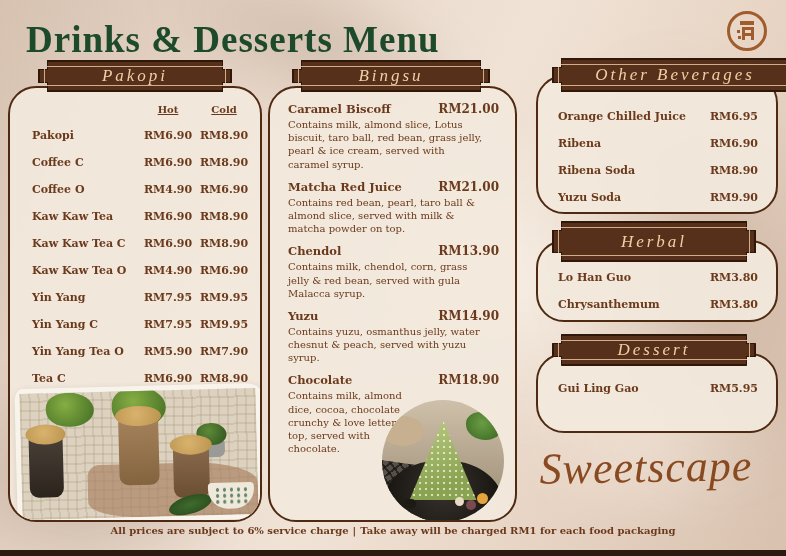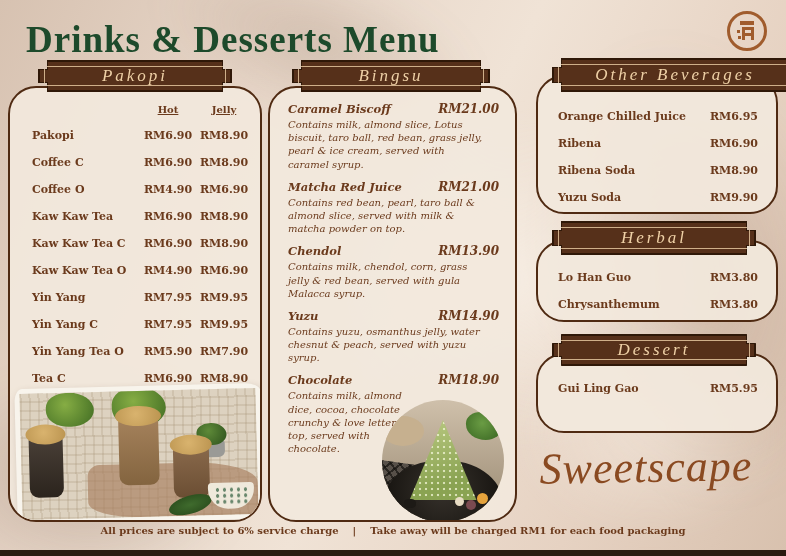--- a/index.html
+++ b/index.html
@@ -47,34 +47,34 @@
       8px 100%,8px calc(100% - 8px),0 calc(100% - 8px));
   }
   .plaque .line{position:absolute;inset:6px;border:1px solid rgba(238,208,166,.8);}
   .plaque .txt{
     position:relative;z-index:2;font-family:"Liberation Serif",serif;font-style:italic;
     font-size:17px;color:#eed0a6;letter-spacing:3px;white-space:nowrap;
   }
   .pl-pakopi{left:38px;top:60px;width:194px;height:32px;}
   .pl-bingsu{left:292px;top:60px;width:198px;height:32px;}
   .pl-other{left:552px;top:58px;width:246px;height:34px;}
-  .pl-herbal{left:552px;top:221px;width:204px;height:34px;}
+  .pl-herbal{left:552px;top:221px;width:204px;height:41px;}
   .pl-dessert{left:552px;top:334px;width:204px;height:32px;border-radius:10px;}
 
   
   .pakopi-table{position:absolute;left:22px;right:8px;top:8px;color:#6b3a1c;}
   .prow{display:grid;grid-template-columns:1fr 56px 56px;align-items:center;height:27px;}
   .prow.hdr{height:26px;}
   .pname{font-weight:bold;font-size:11px;}
   .pprice{font-weight:bold;font-size:11px;text-align:center;}
   .colhead{font-weight:bold;font-size:10px;text-align:center;text-decoration:underline;}
 
   
   .bingsu-list{position:absolute;left:18px;right:16px;top:14px;color:#6b3a1c;}
-  .bitem{margin-bottom:9px;font-style:italic;}
+  .bitem{margin-bottom:9px;}
   .bhead{display:flex;justify-content:space-between;align-items:baseline;}
   .bname{font-weight:bold;font-size:11.5px;}
   .bprice{font-weight:bold;font-size:12px;}
   .bdesc{font-size:10px;line-height:1.32;margin-top:2px;max-width:198px;}
   .bitem.last .bdesc{max-width:128px;}
 
   
   .rlist{position:absolute;left:20px;right:18px;color:#6b3a1c;}
   .rl1{top:26px;}  .rl2{top:22px;}  .rl3{top:20px;}
   .rrow{display:flex;justify-content:space-between;align-items:center;height:27px;}
@@ -82,21 +82,21 @@
   .rprice{font-weight:bold;font-size:11px;}
 
   
   .signature{
     position:absolute;right:14px;top:442px;width:252px;text-align:center;
     font-family:"Liberation Serif",serif;font-style:italic;font-size:44px;
     color:#8a4a21;letter-spacing:1px;transform:rotate(-1deg);
   }
 
   
-  .footer{position:absolute;left:0;right:0;top:525px;display:flex;justify-content:center;gap:14px;
+  .footer{position:absolute;left:0;right:0;top:525px;display:flex;justify-content:center;gap:4px;
     font-size:10px;font-weight:bold;color:#6b3a1c;}
   .bottom-bar{position:absolute;left:0;right:0;bottom:0;height:6px;background:#2b1a10;}
 
   
   .collage{position:absolute;left:6px;top:298px;width:236px;height:126px;background:#f8f4ec;
     transform:rotate(-1.5deg);padding:5px;box-shadow:2px 3px 7px rgba(90,60,40,.25);
     border-radius:8px 16px 10px 14px / 12px 8px 16px 8px;}
   .collage-in{position:relative;width:100%;height:100%;overflow:hidden;background:#ddd2c0;
     background-image:
       repeating-linear-gradient(0deg,rgba(160,140,110,.22) 0 2px,transparent 2px 9px),
@@ -168,21 +168,21 @@
     <rect x="11" y="20" width="3" height="3" fill="#a05c2d"></rect>
     <rect x="12" y="26" width="3" height="3" fill="#a05c2d"></rect>
   </svg>
 </div>
 
 <div class="panel p-left">
   <div class="pakopi-table">
     <div class="prow hdr">
       <span class="pname"></span>
       <span class="colhead">Hot</span>
-      <span class="colhead">Jelly</span>
+      <span class="colhead">Cold</span>
     </div>
     <div class="prow">
       <span class="pname">Pakopi</span>
       <span class="pprice">RM6.90</span>
       <span class="pprice">RM8.90</span>
     </div>
     <div class="prow">
       <span class="pname">Coffee C</span>
       <span class="pprice">RM6.90</span>
       <span class="pprice">RM8.90</span>

